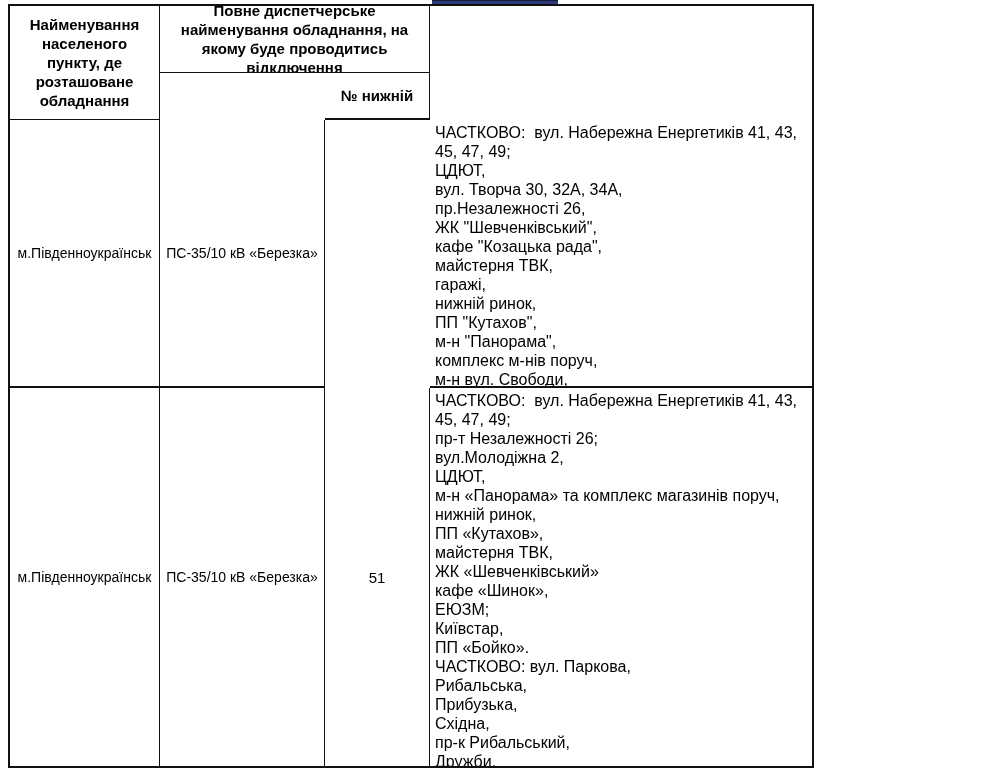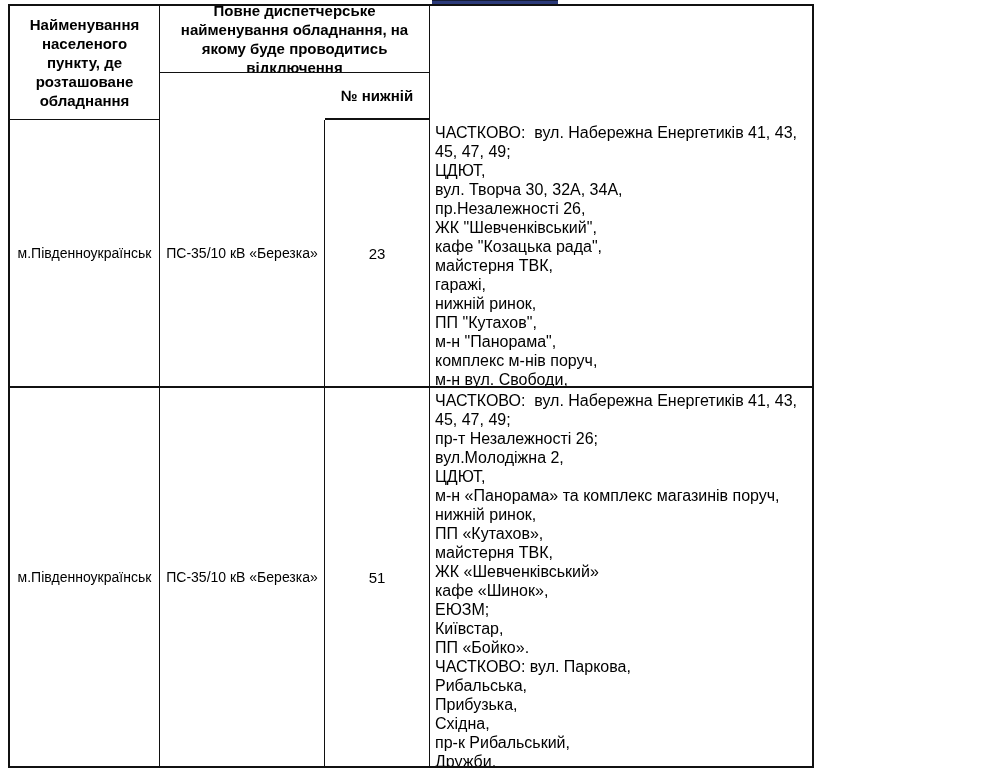--- a/index.html
+++ b/index.html
@@ -105,21 +105,20 @@
     <div class="cell hdr th-equipment">Повне диспетчерське найменування обладнання, на  якому буде проводитись відключення</div>
 
 
 
     <div class="cell hdr th-feeder thick-bottom">№ нижній</div>
 
     <div class="cell mid r1c1 thick-bottom">м.Південноукраїнськ</div>
 
     <div class="cell mid r1c2 thick-bottom">ПС-35/10 кВ «Березка»</div>
 
-    <div class="cell mid feeder r1c3 thick-bottom">23</div>
 
     <div class="cell consumers r1c4 no-right thick-bottom">ЧАСТКОВО:  вул. Набережна Енергетиків 41, 43, 45, 47, 49;
 ЦДЮТ,
 вул. Творча 30, 32А, 34А,
 пр.Незалежності 26,
 ЖК "Шевченківський",
 кафе "Козацька рада",
 майстерня ТВК,
 гаражі,
 нижній ринок,

